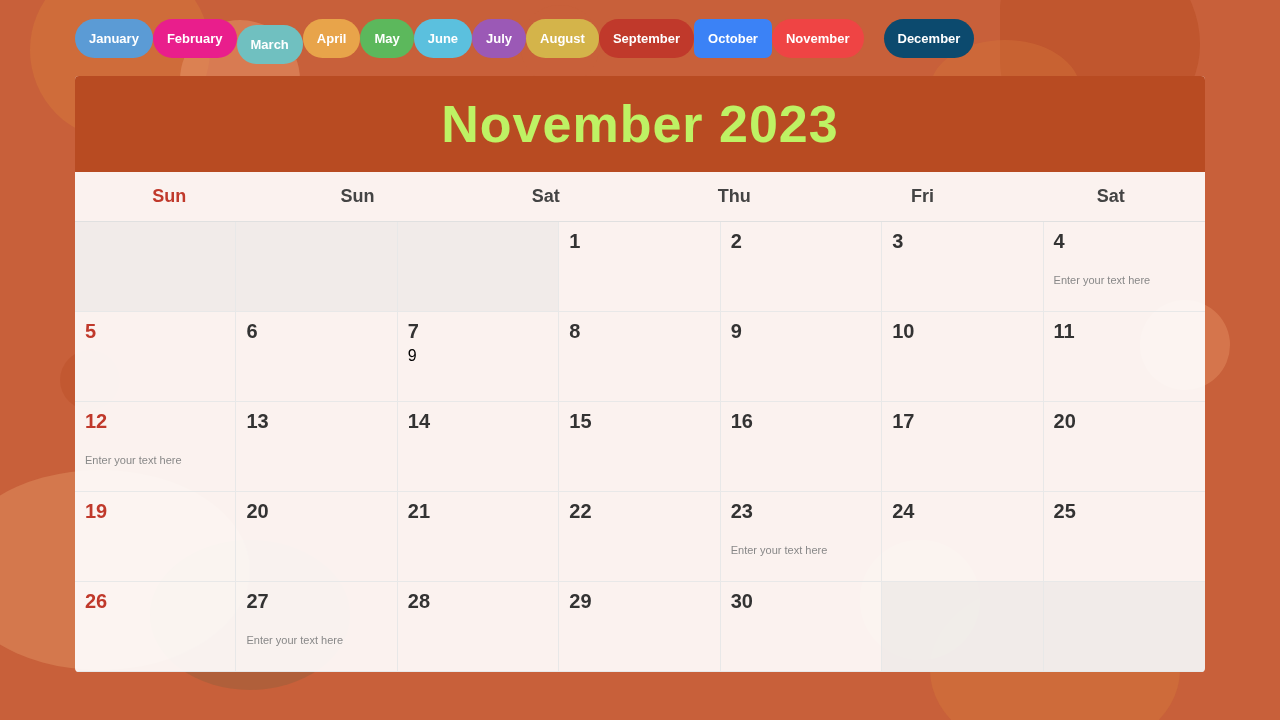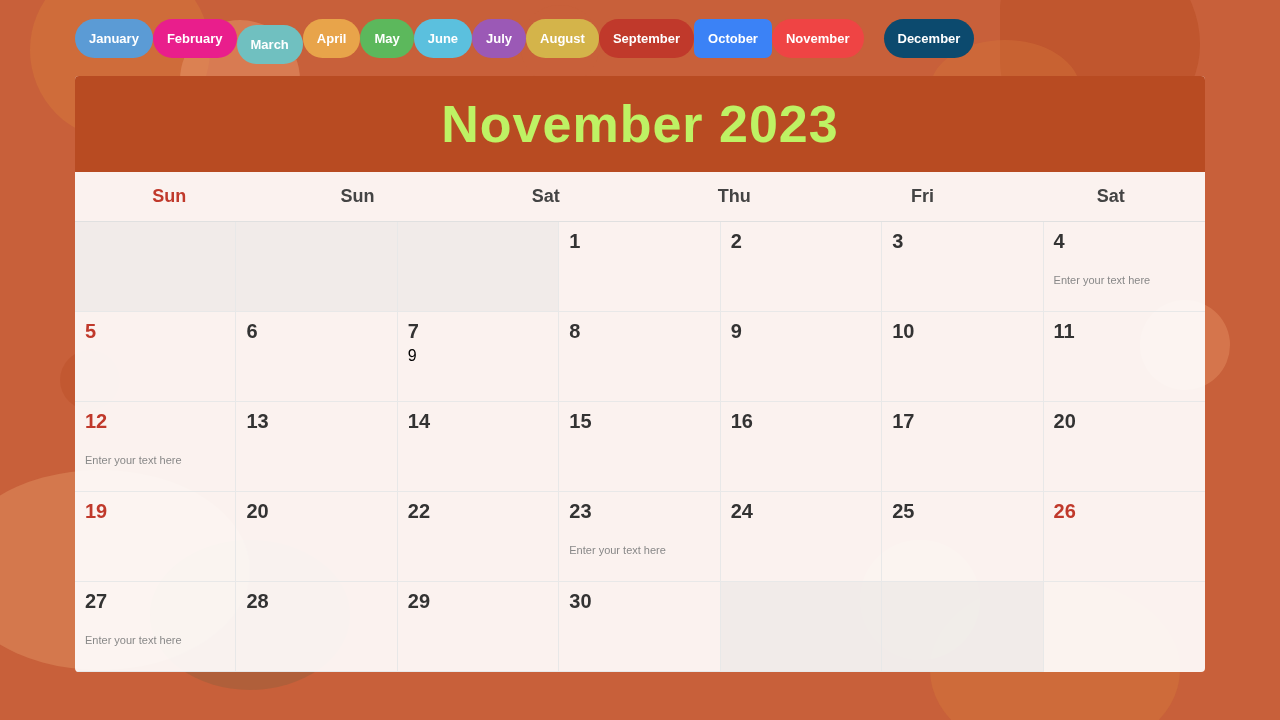--- a/index.html
+++ b/index.html
@@ -225,20 +225,23 @@
       <div class="calendar-cell">
         <div class="day-number">20</div>
       </div>
       <div class="calendar-cell">
         <div class="day-number sunday">19</div>
       </div>
       <div class="calendar-cell">
         <div class="day-number">20</div>
       </div>
       <div class="calendar-cell">
+        <div class="day-number">21</div>
+      </div>
+      <div class="calendar-cell">
         <div class="day-number">22</div>
       </div>
       <div class="calendar-cell">
         <div class="day-number">23</div>
         <div class="cell-text">Enter your text here</div>
       </div>
       <div class="calendar-cell">
         <div class="day-number">24</div>
       </div>
       <div class="calendar-cell">

